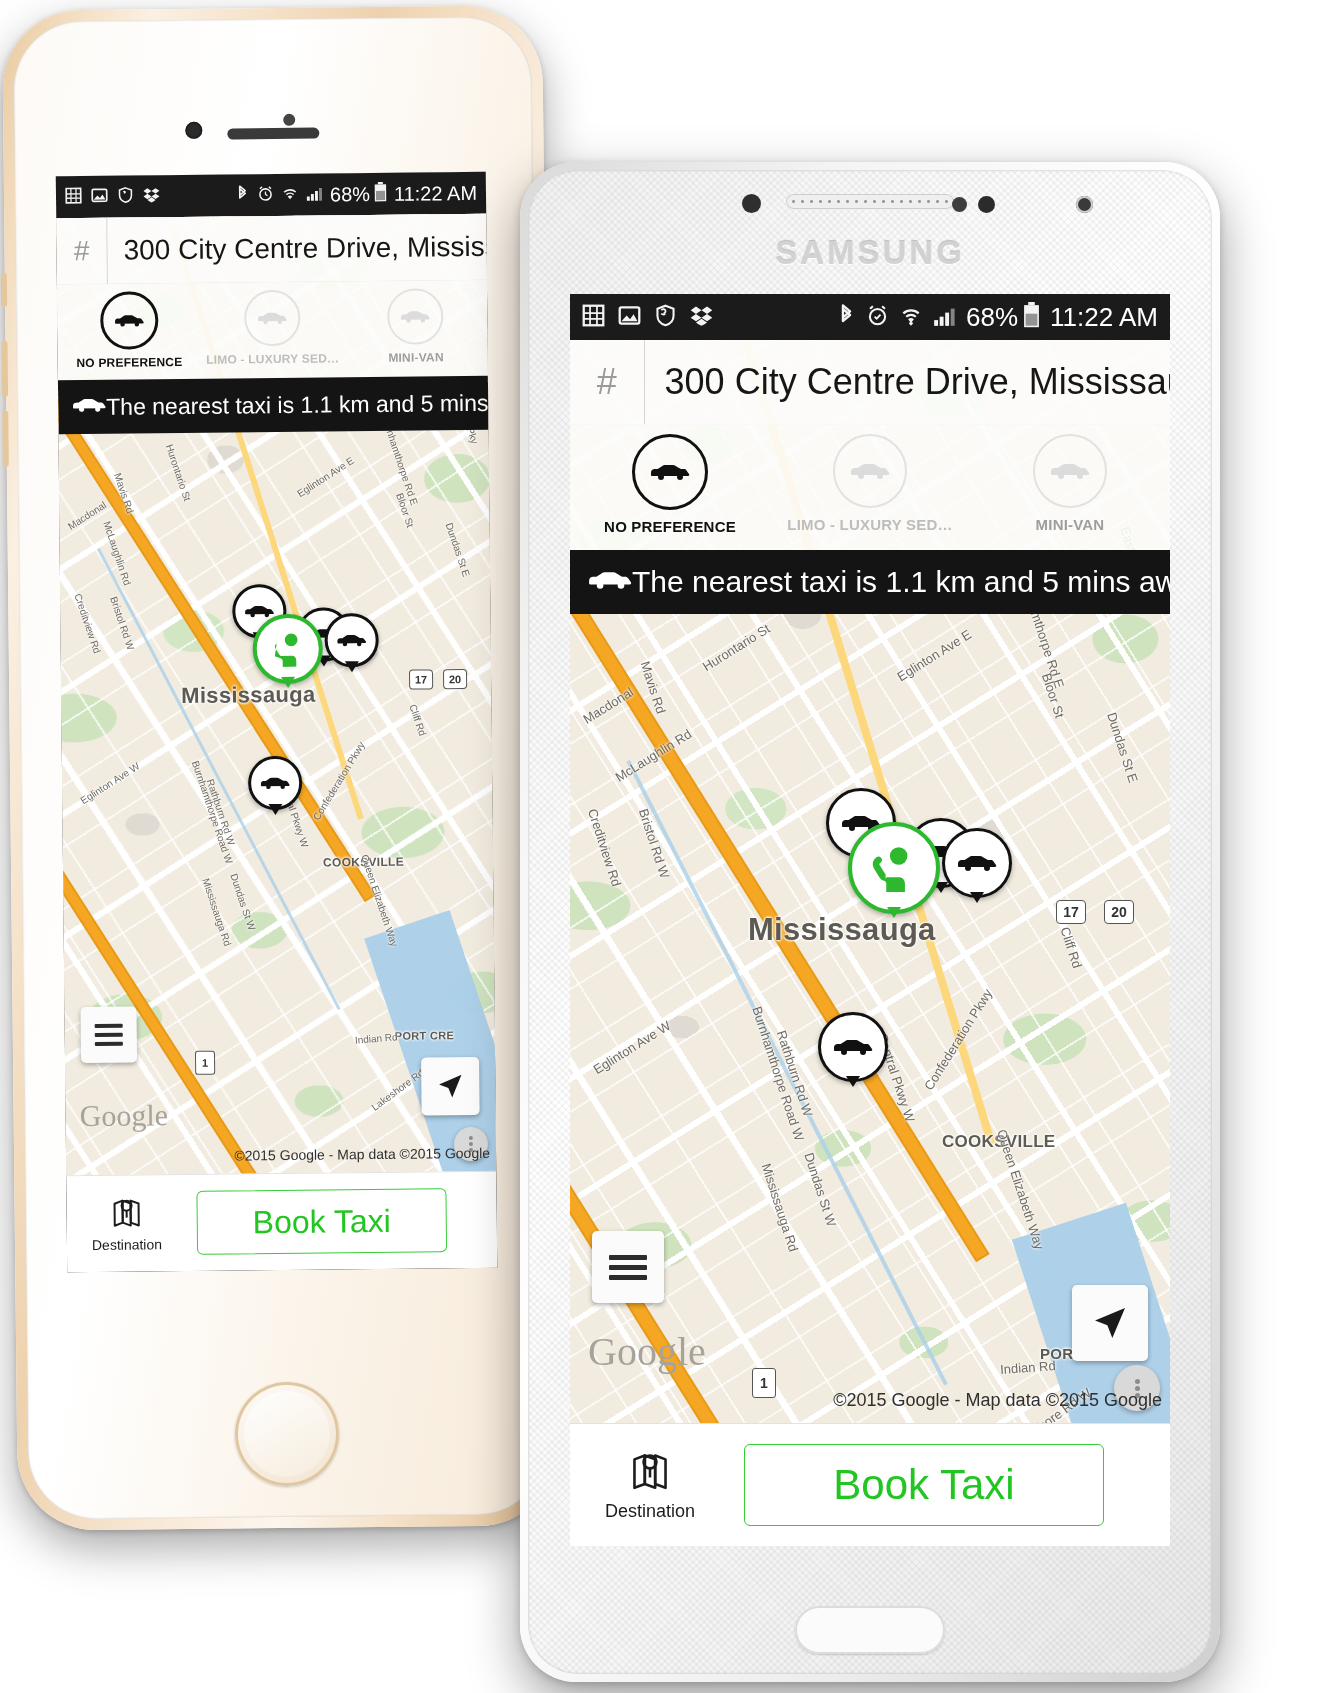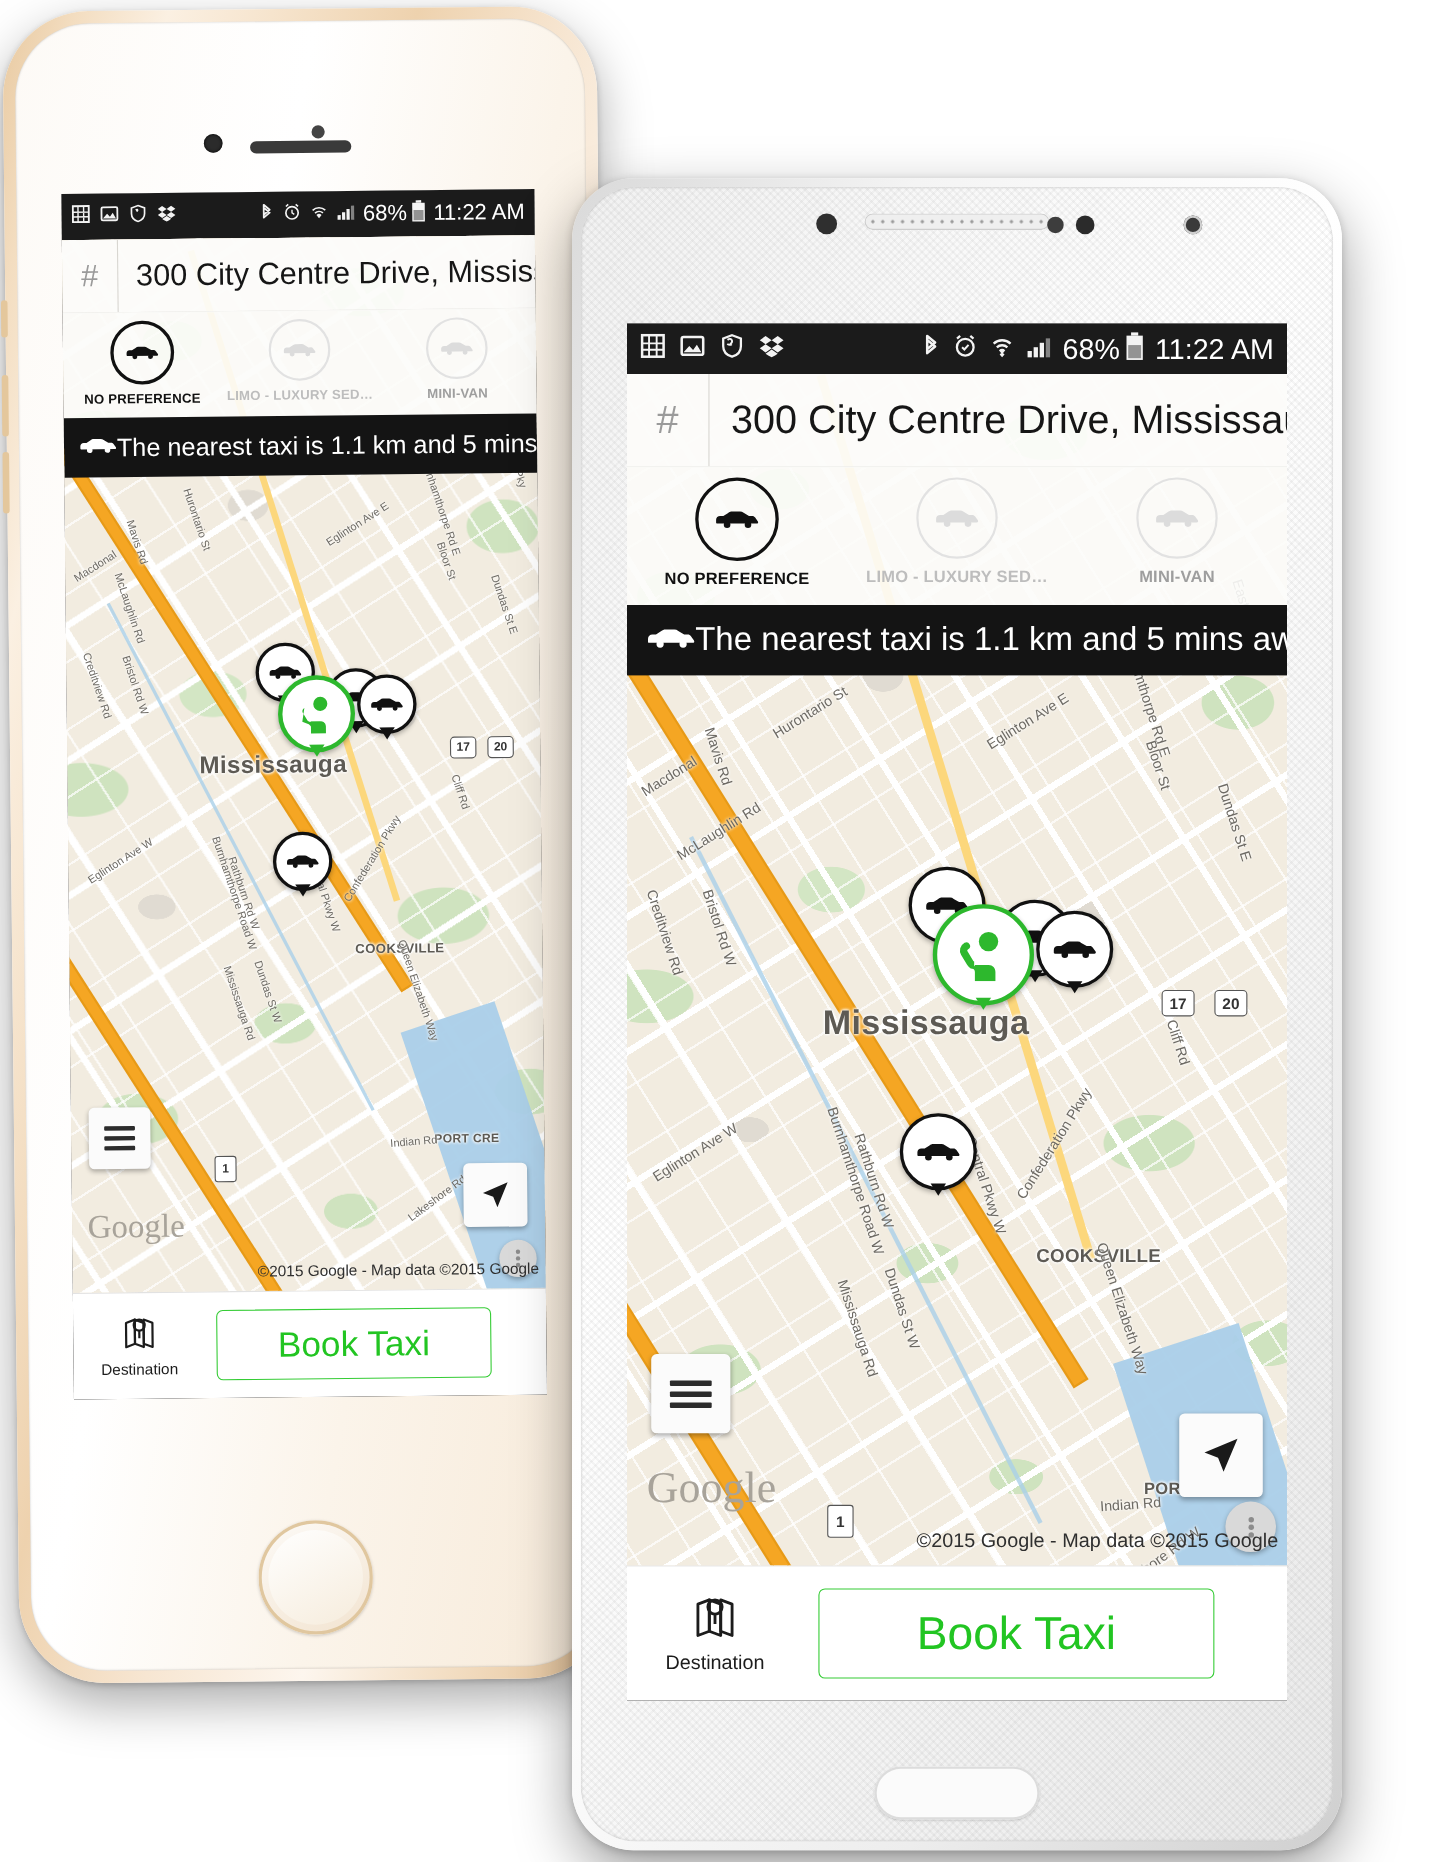--- a/index.html
+++ b/index.html
@@ -421,20 +421,21 @@
   </div>
 </div>
 
 <div class="phone" id="samsung">
   <div class="bezel"></div>
   <div class="grille"></div>
   <div class="dot" style="left:222px;top:32px;width:19px;height:19px;background:#2f2f2f;"></div>
   <div class="dot" style="left:432px;top:35px;width:15px;height:15px;background:#3d3d3d;"></div>
   <div class="dot" style="left:458px;top:34px;width:17px;height:17px;background:#2b2b2b;"></div>
   <div class="dot" style="left:556px;top:34px;width:17px;height:17px;background:#3a3a3a;box-shadow:inset 0 0 0 2px #cfcfcf;"></div>
+  <div class="brand">SAMSUNG</div>
   <div class="home"></div>
   <div class="softkey" style="left:160px;"></div>
   <div class="softkey" style="right:160px;"></div>
 
   <div class="screen">
     <div class="app">
 
       <div class="statusbar" style="height:46px;padding:0 12px;">
         <div class="sb-left">
           <span class="sb-ico" style="margin-right:13px;">

